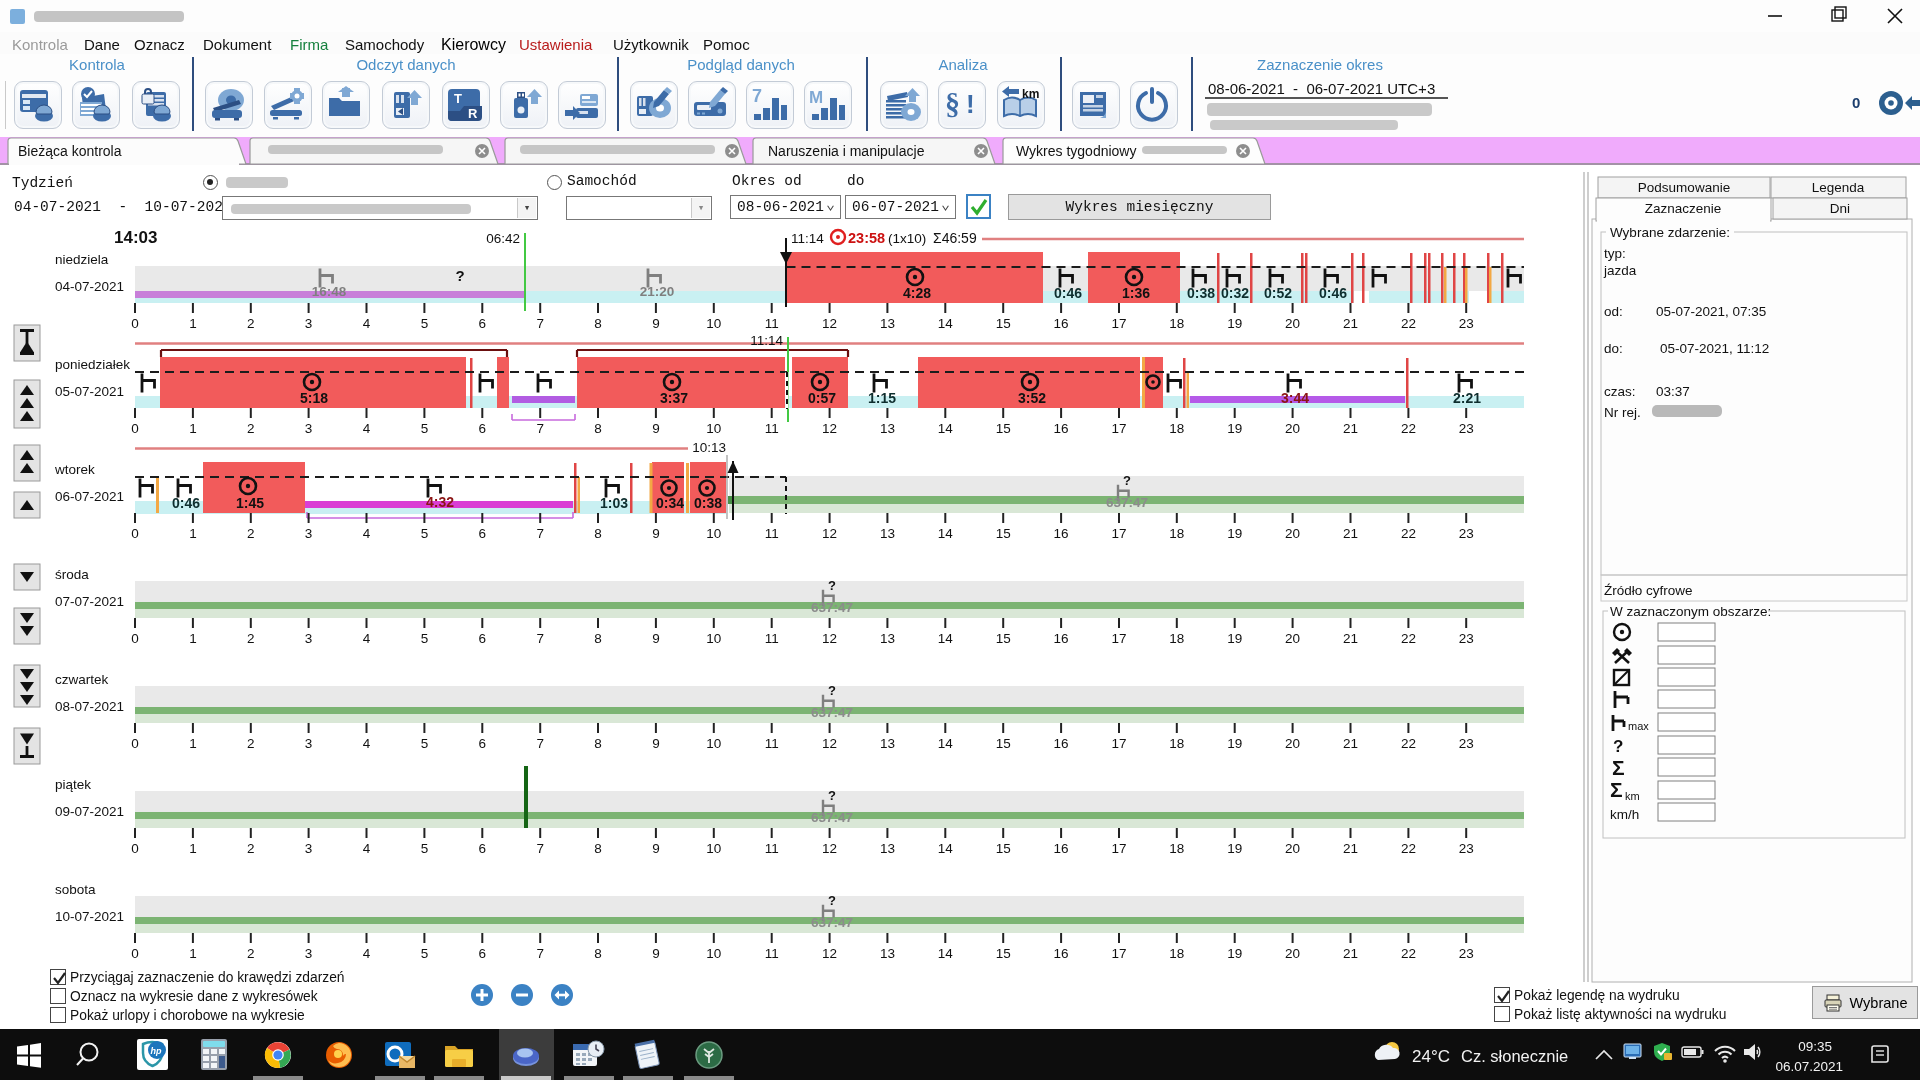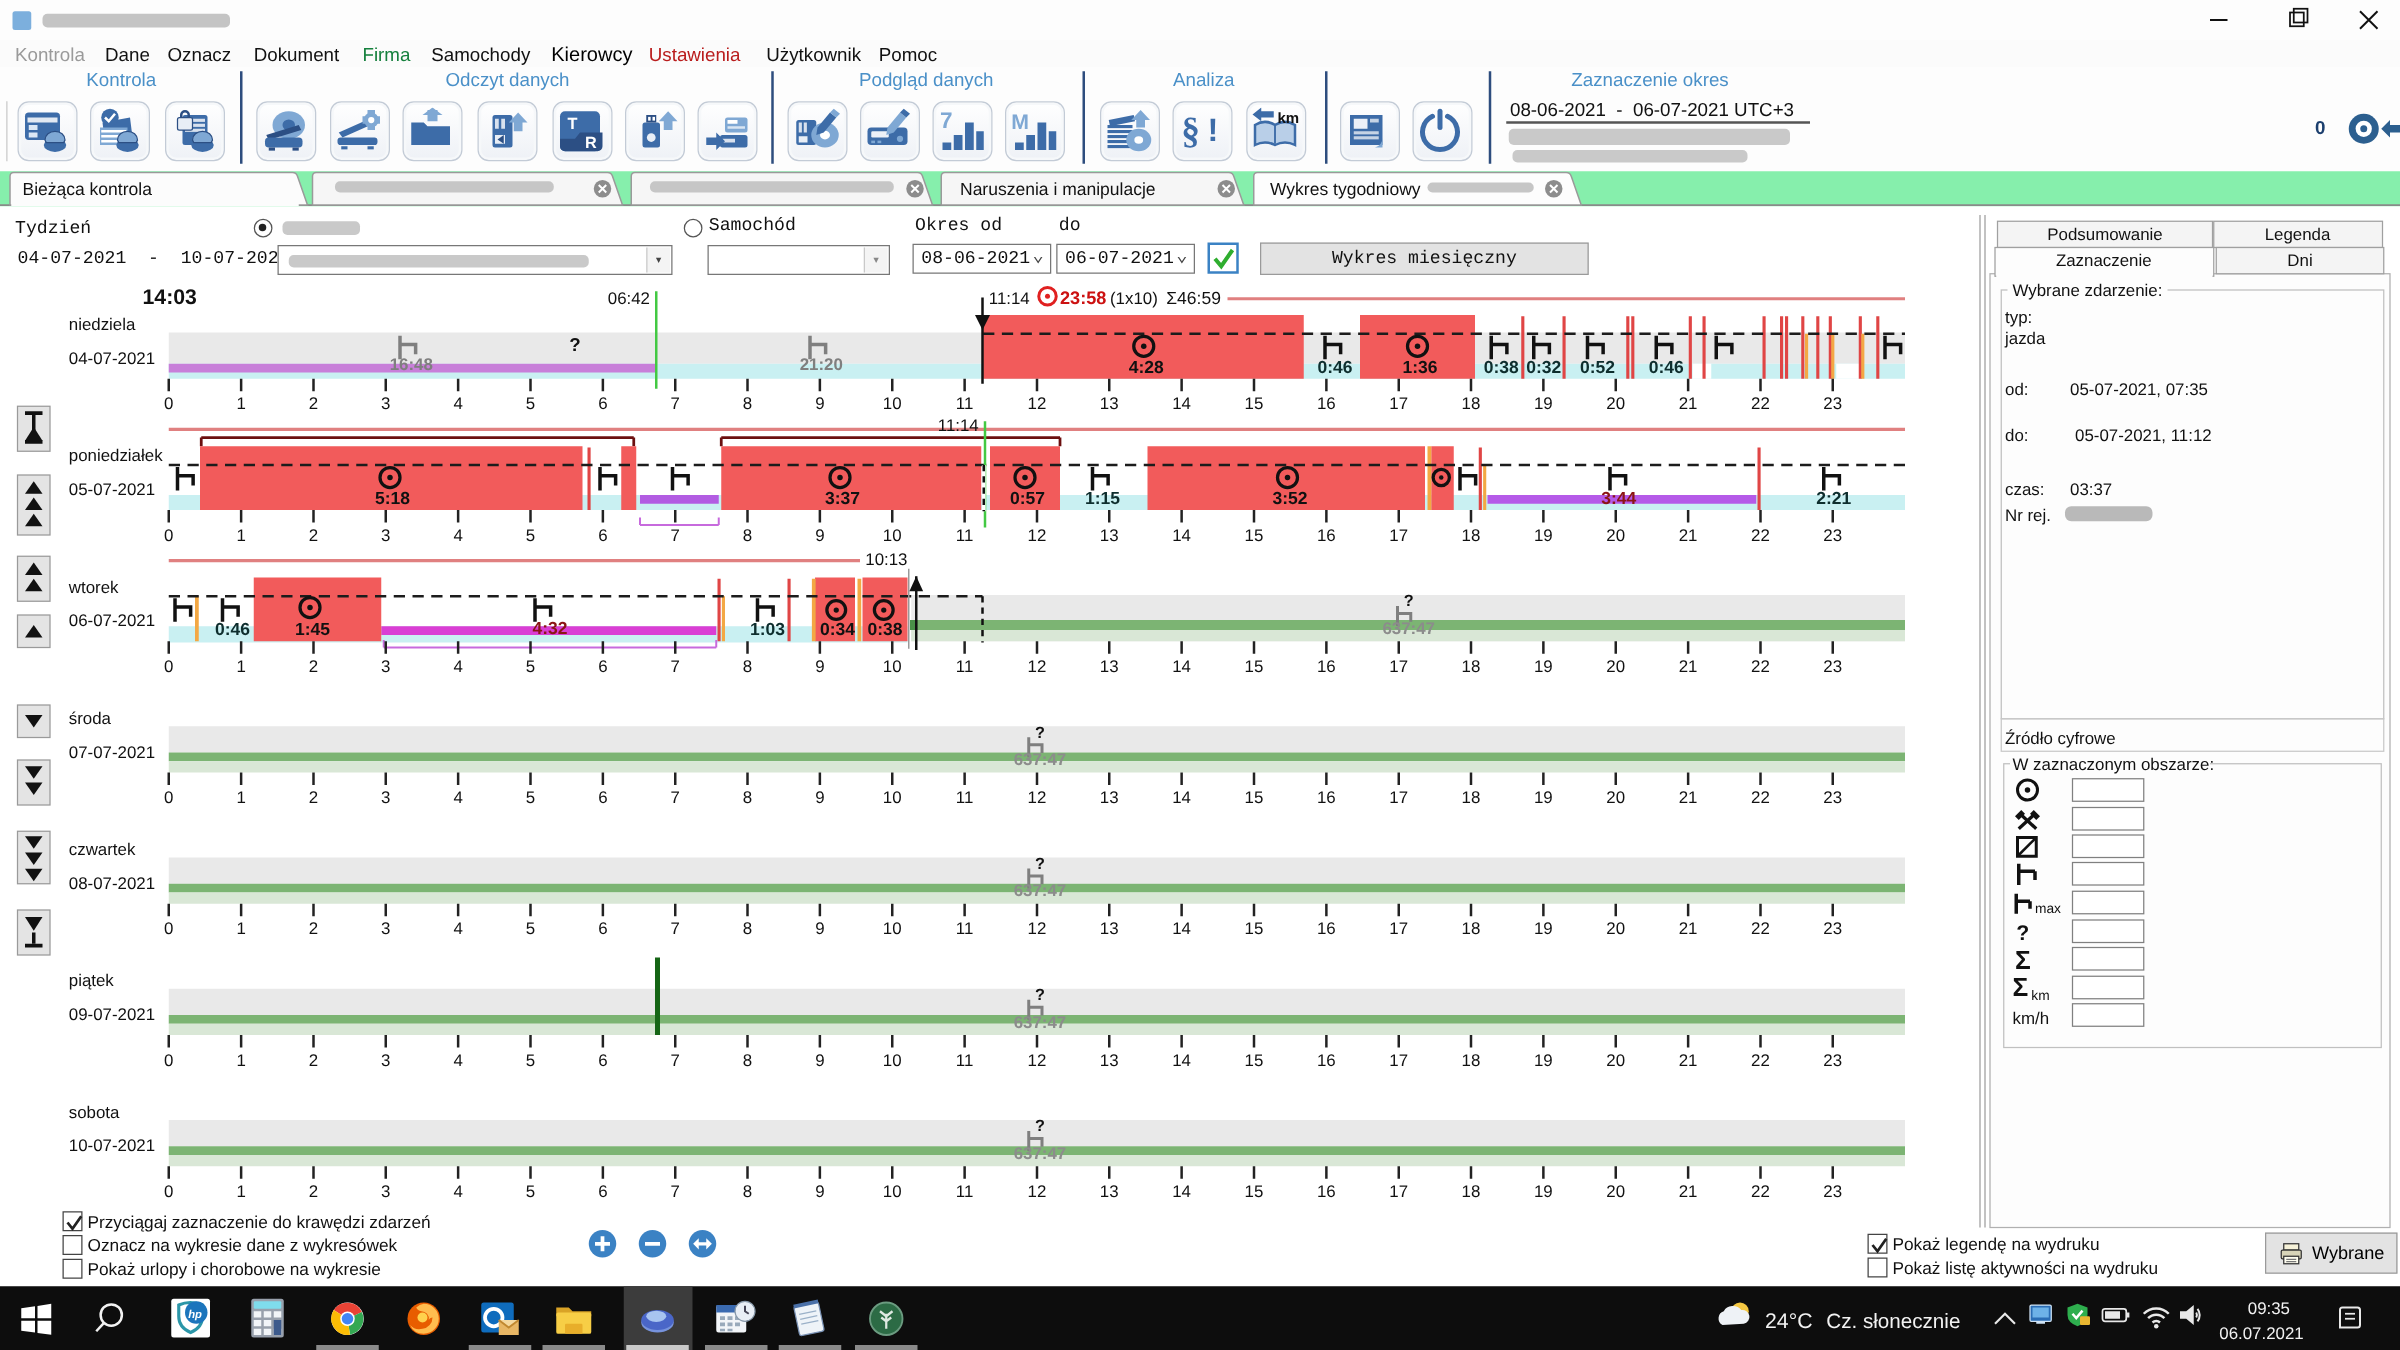--- a/index.html
+++ b/index.html
@@ -6,21 +6,21 @@
   font-family:"Liberation Sans", sans-serif; position:relative; }
 #titlebar { position:absolute; left:0; top:0; width:1920px; height:32px; background:#fdfdfd; }
 #menubar { position:absolute; left:0; top:32px; width:1920px; height:22px; background:#fbfbfb; }
 #toolbar { position:absolute; left:0; top:54px; width:1920px; height:84px; background:#fdfdfd; }
 .glab { position:absolute; top:2px; text-align:center; color:#4a90c8; font-size:15px; }
 .vsep { position:absolute; top:3px; width:1.6px; height:74px; background:#2e4d7e; }
 .tbtn { position:absolute; top:27px; width:48px; height:48px; border:1.5px solid #c3cbd6;
   border-radius:9px; background:linear-gradient(180deg,#ffffff,#eef1f6);
   display:flex; align-items:center; justify-content:center;
   box-shadow: 0 0 0 2px #f6f8fa inset; }
-#tabbar { position:absolute; left:0; top:137px; width:1920px; height:28px; background:#86efac;text-align:center; }
+#tabbar { position:absolute; left:0; top:137px; width:1920px; height:28px; background:#f0abfc;text-align:center; }
 #controls { position:absolute; left:0; top:165px; width:1580px; height:60px; font-size:14.5px; color:#111;font-family:Liberation Mono, monospace; }
 .radio { position:absolute; width:15px; height:15px; border:1.5px solid #555; border-radius:50%; background:#fff; }
 .radio.checked::after { content:""; position:absolute; left:3px; top:3px; width:6px; height:6px; border-radius:50%; background:#222; }
 .combo { position:absolute; height:24px; background:#fff; border:1px solid #777; }
 .combo .carr { position:absolute; right:1px; top:1px; width:19px; height:20px; text-align:center;
   font-size:11px; color:#444; padding-top:3px; background:#f4f4f4; border-left:1px solid #c9c9c9; }
 .combo.dt { padding:3px 0 16px 6px; font-size:14.5px; }
 .combo.dt .dar { position:absolute; right:5px; top:-1px; color:#444; font-size:15px; }
 .gcheck { position:absolute; width:25px; height:25px; background:#fff; border:2px solid #3b82c4; }
 #wmbtn { position:absolute; left:1008px; top:29px; width:263px; height:26px; background:#e3e3e3;

